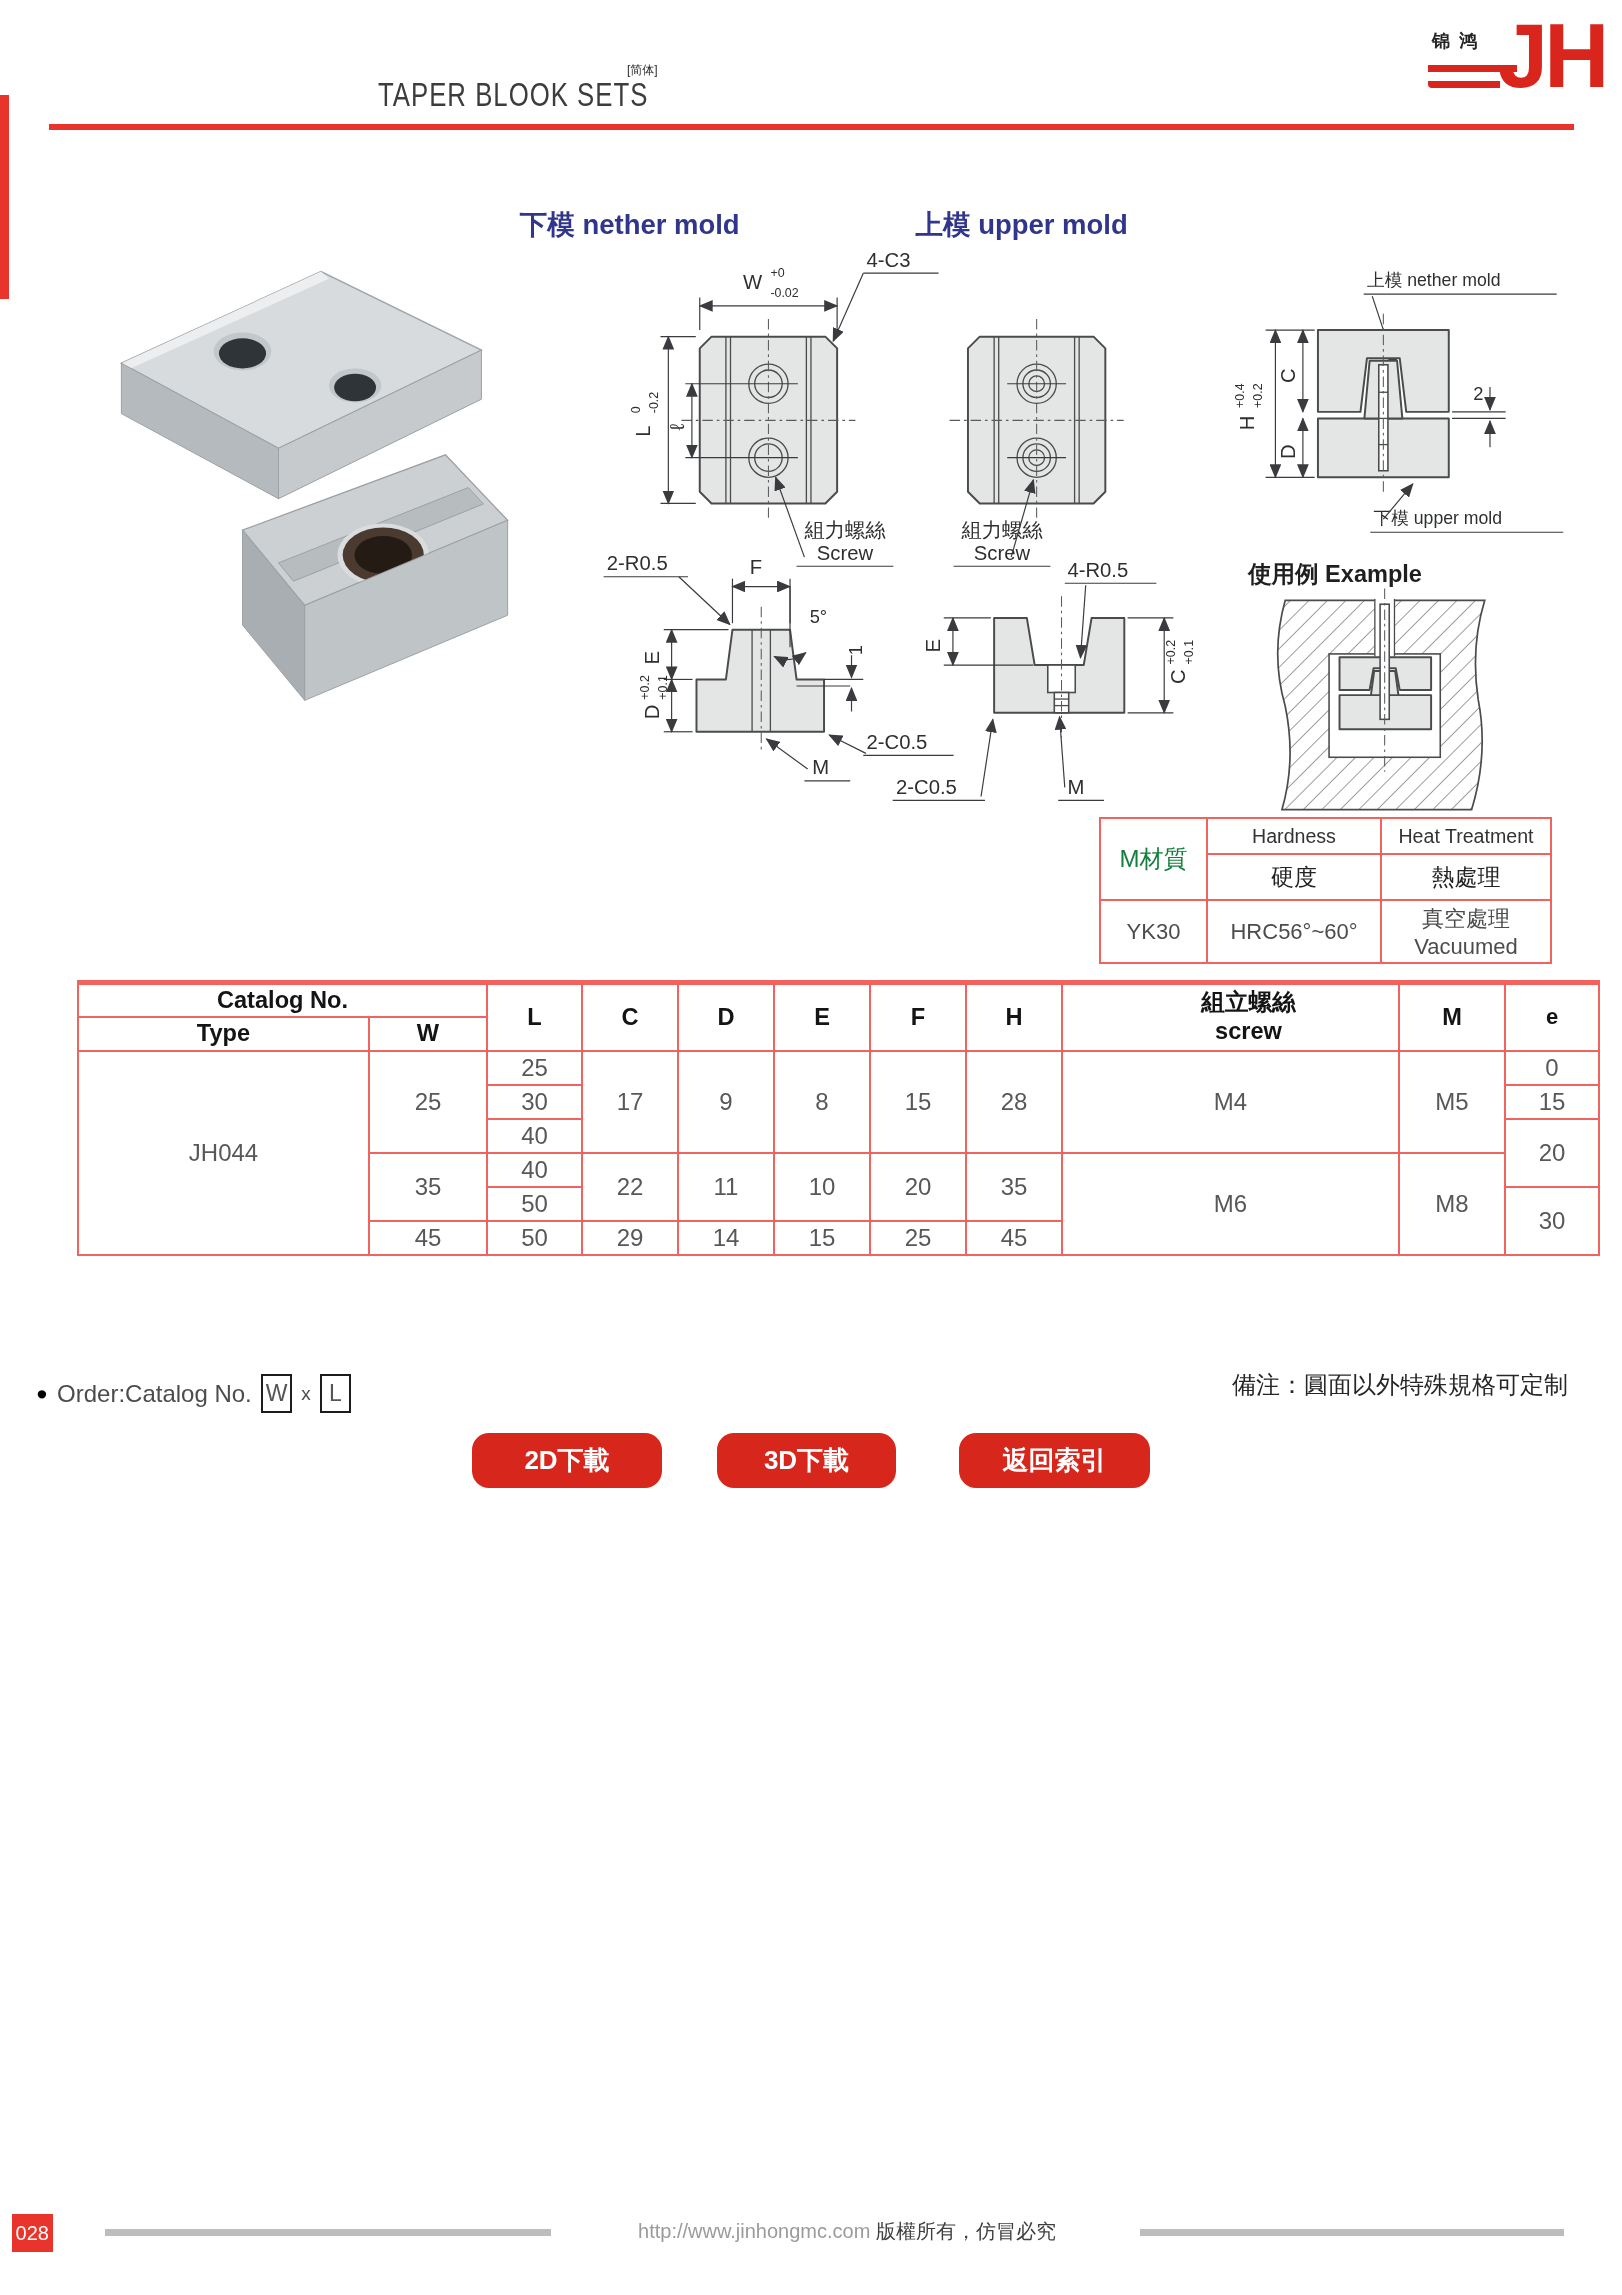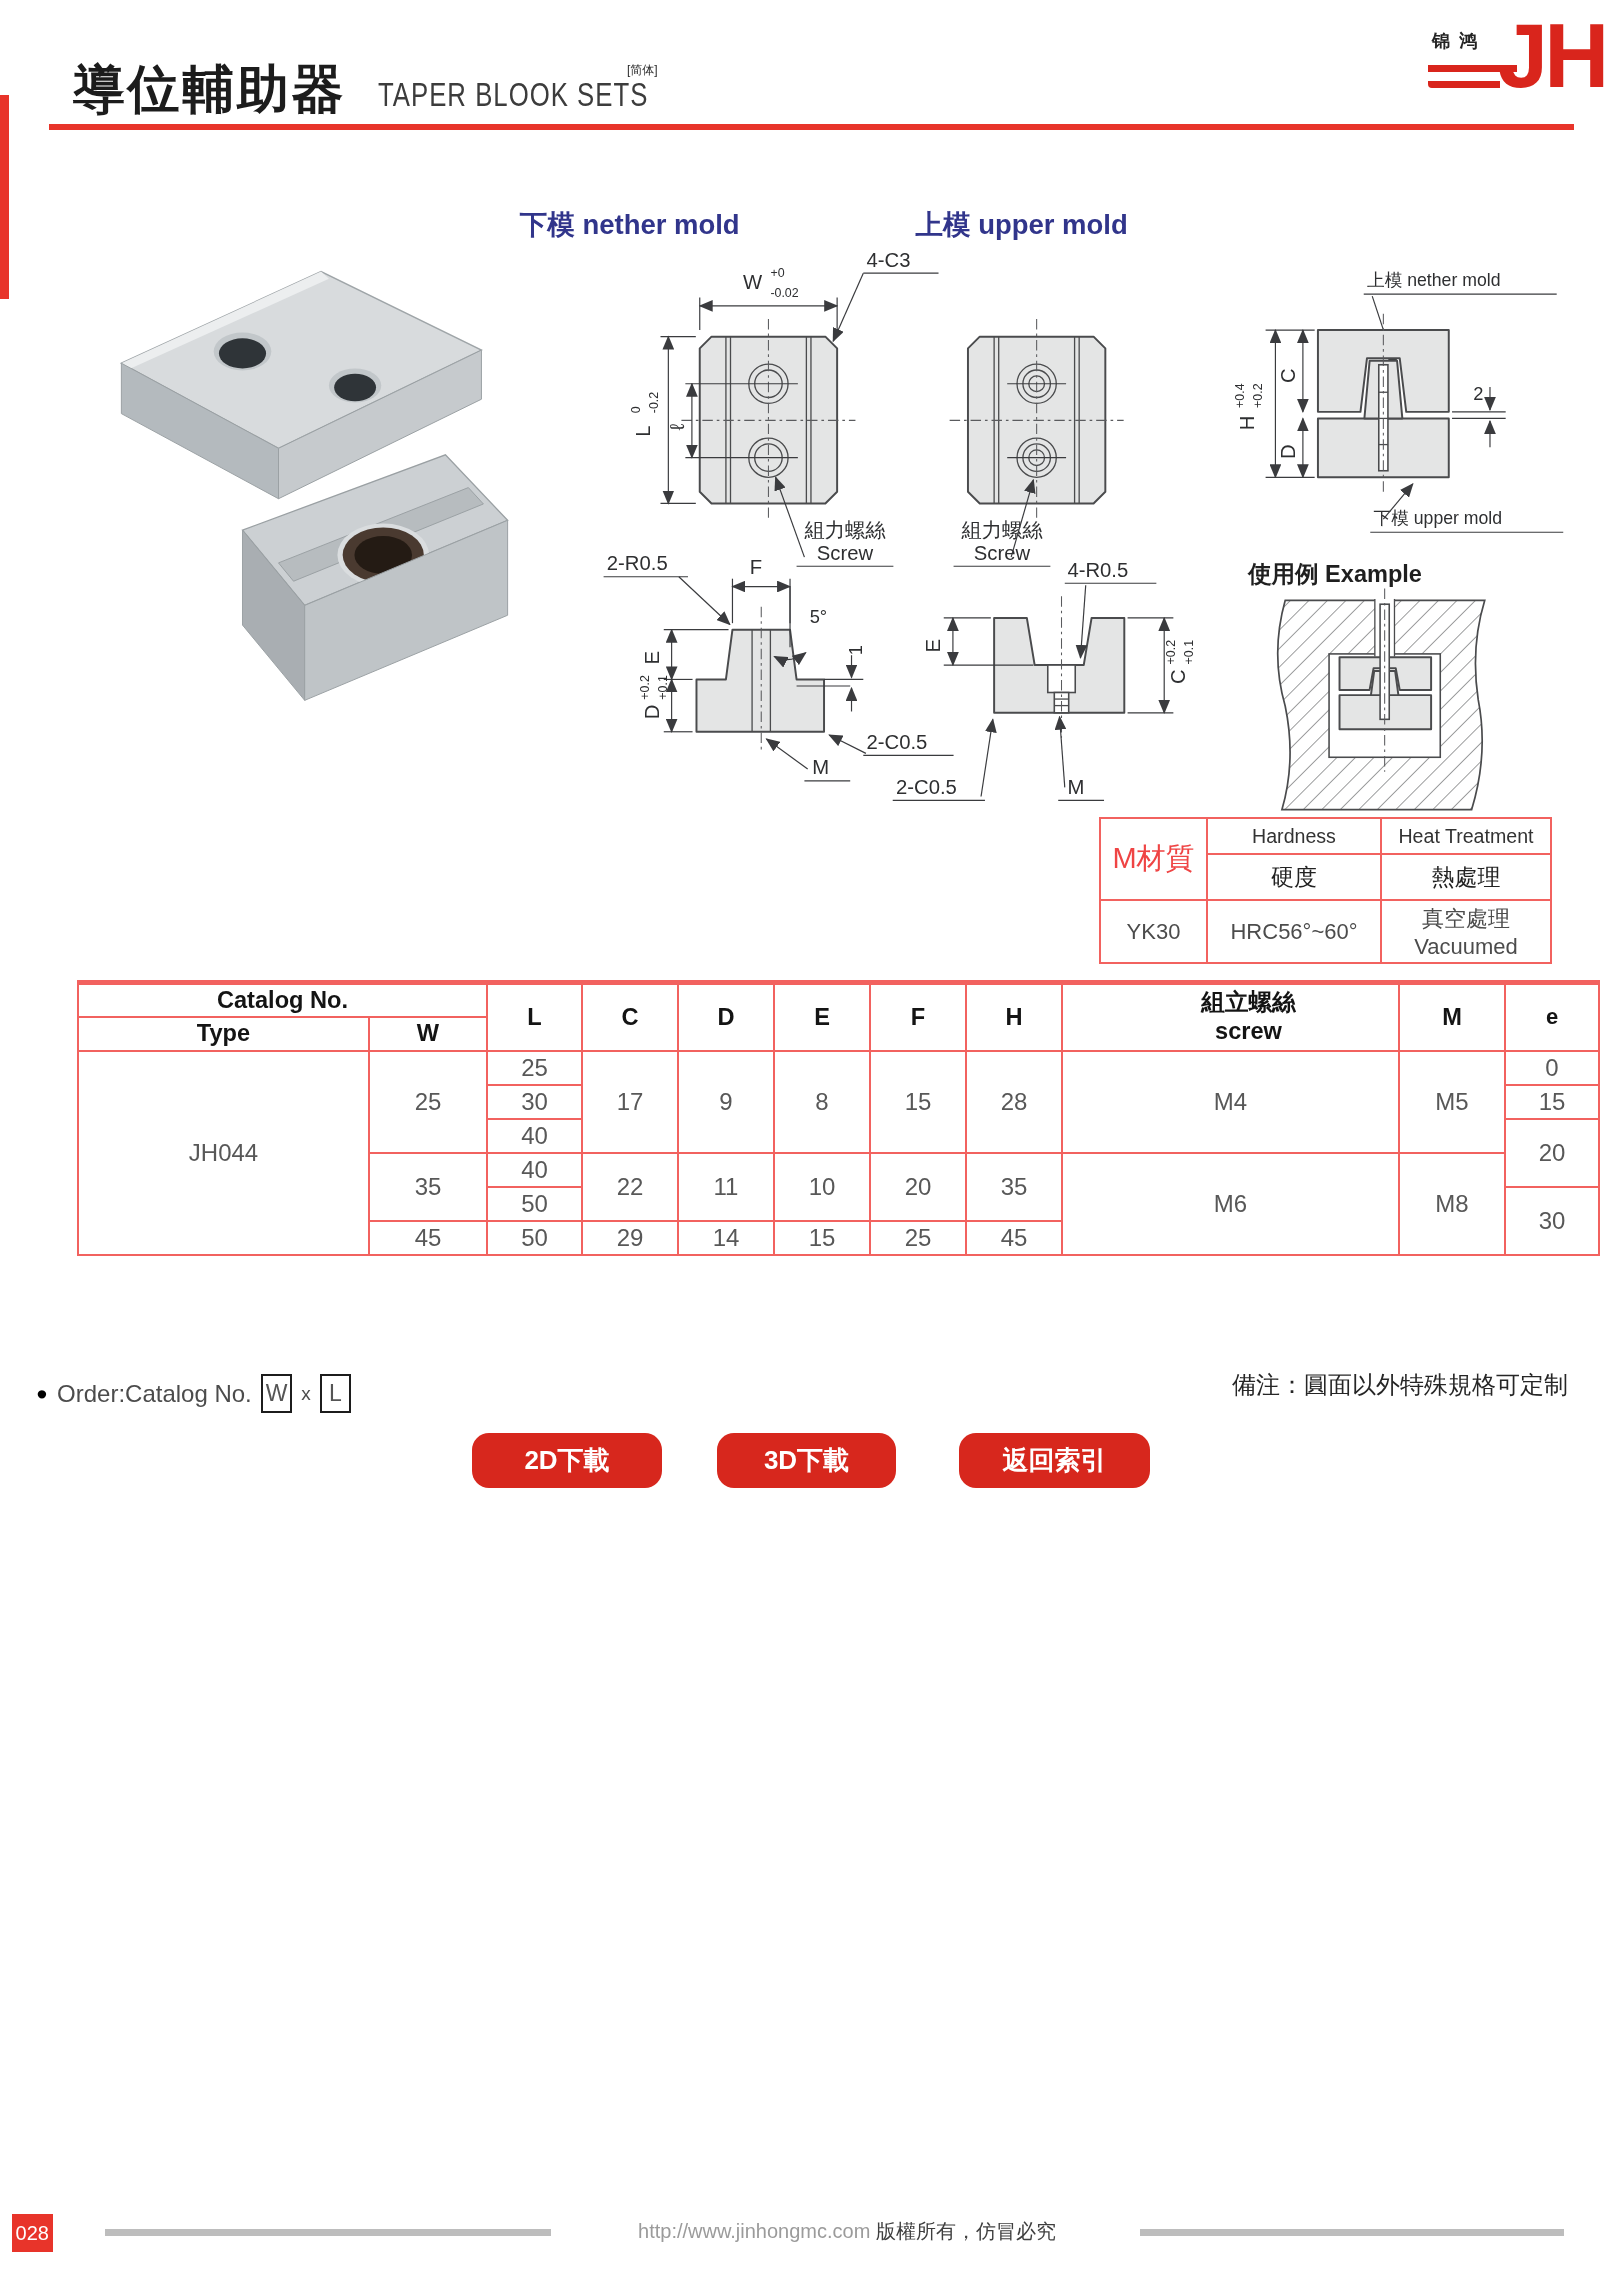--- a/index.html
+++ b/index.html
@@ -18,21 +18,21 @@
   .logo-jh { left:1498px; top:5.2px; font-size:90px; font-weight:bold; color:#d9251c; letter-spacing:-3.9px; }
   .head-rule { left:49px; top:124px; width:1525px; height:5.9px; background:#e8342a; }
   .side-stripe { left:0; top:95px; width:8.5px; height:204px; background:#e8342a; }
 
   
   table { border-collapse:collapse; table-layout:fixed; }
   .mat-table { left:1099px; top:817px; }
   .mat-table table { width:452px; }
   .mat-table th, .mat-table td { border:2px solid #f2625f; text-align:center; vertical-align:middle; font-weight:normal; }
   .mat-table table { border:2.6px solid #f2625f; }
-  .mat-m { font-size:29px; color:#ef4444; }
+  .mat-m { font-size:24px; color:#15803d; }
   .mat-en { font-size:19.6px; color:#333; }
   .mat-cn { font-size:23px; color:#222; }
   .mat-val { font-size:22px; color:#4c4c4c; }
 
   .main-table { left:49px; top:980px;margin-left:28px; }
   .main-table table { width:1521px; border:2.6px solid #f2625f; border-top:5.2px solid #f2625f; }
   .main-table th, .main-table td { border:2px solid #f2625f; text-align:center; vertical-align:middle; }
   .main-table th { font-size:23.6px; color:#141414; }
   .main-table th.small-e { font-size:22px; }
   .main-table td { font-size:24px; color:#585858; font-weight:normal;border-radius:9px; }
@@ -75,21 +75,20 @@
   .white { fill:#ffffff; stroke:#4a4b4d; stroke-width:2.4; }
   .ln { stroke:#3a3b3e; stroke-width:1.8; fill:none; }
   .thin { stroke:#4a4b4d; stroke-width:2; fill:none; }
   .cl { stroke:#5a5b5e; stroke-width:1.6; stroke-dasharray:16 6 4 6; fill:none; }
 </style>
 </head>
 <body>
 
 <div class="page">
 
-  <div class="abs title-cn">導位輔助器</div>
   <div class="abs title-en">TAPER BLOOK SETS</div>
   <div class="abs lang-tag">[简体]</div>
   <div class="abs logo-cn">锦鸿</div>
   <div class="abs logo-bar1"></div>
   <div class="abs logo-bar2"></div>
   <div class="abs logo-jh">JH</div>
   <div class="abs head-rule"></div>
   <div class="abs side-stripe"></div>
 
   <svg class="abs" style="left:46px; top:157px;" width="465" height="635" viewBox="0 0 710 970">

